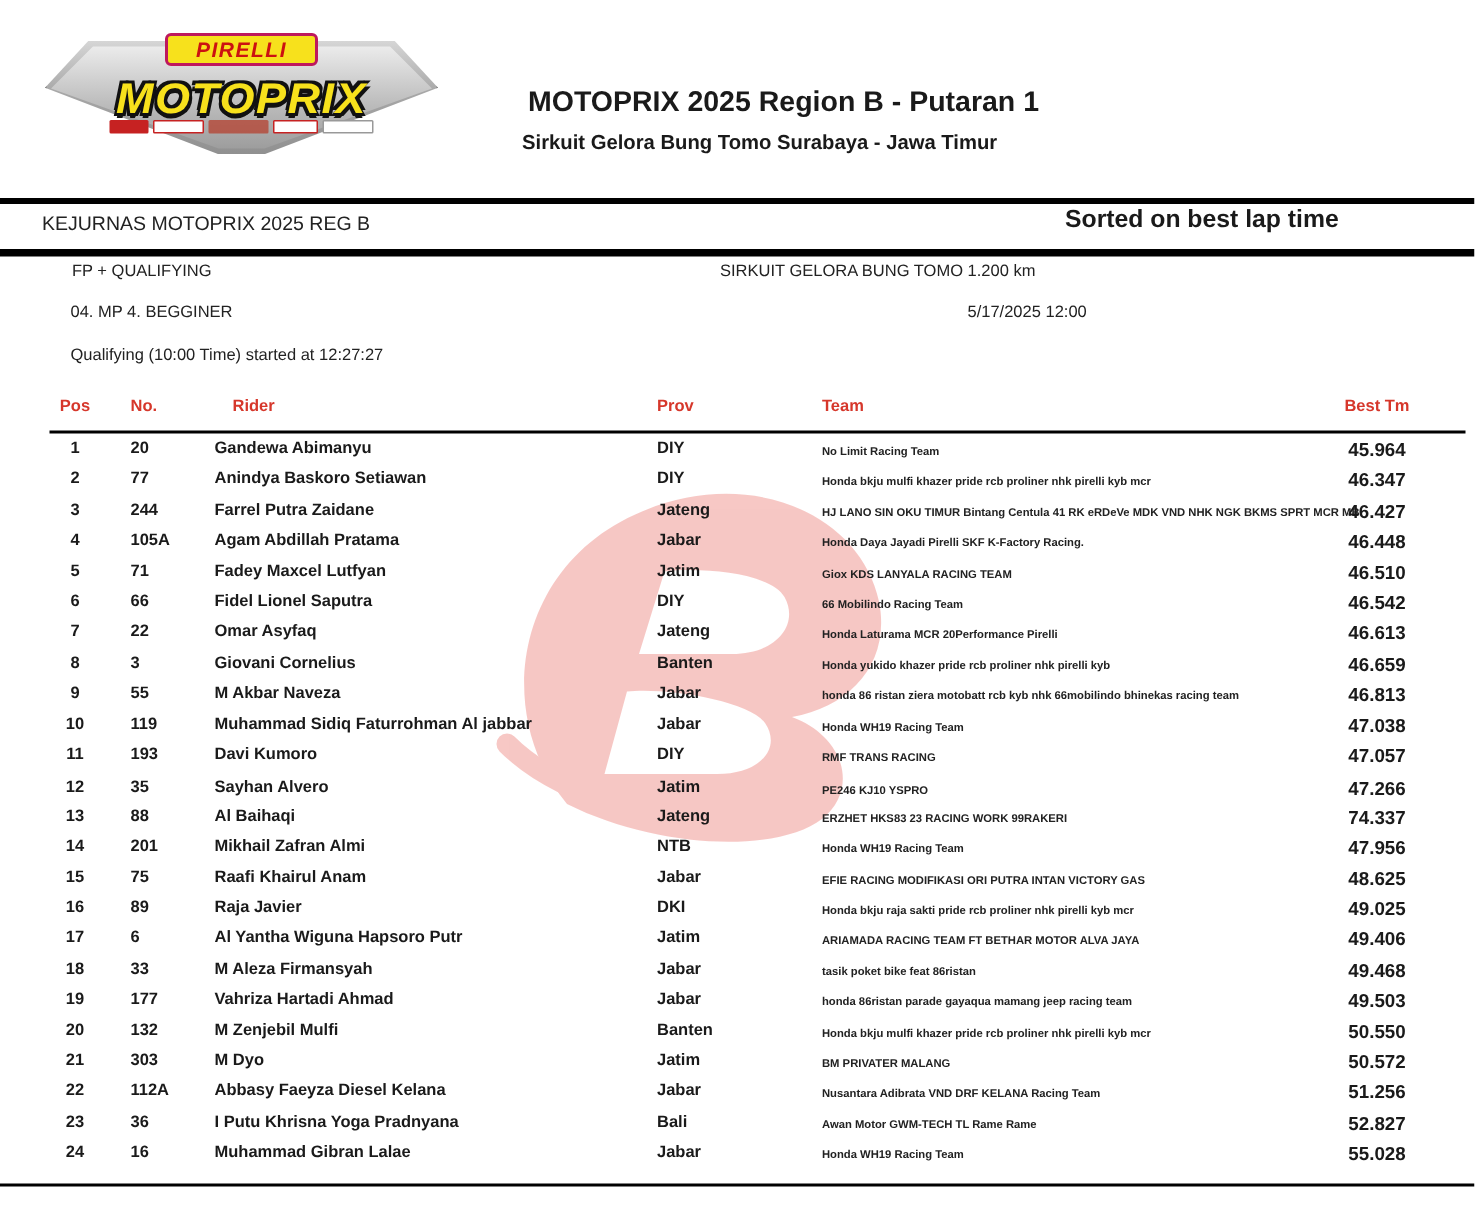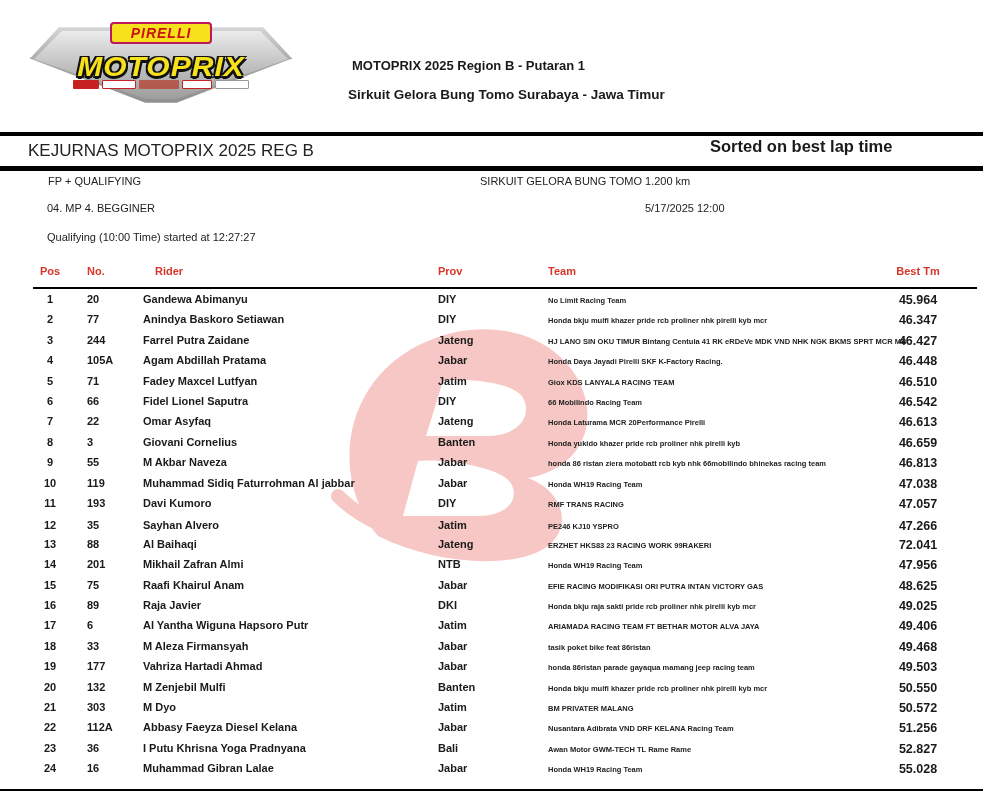--- a/index.html
+++ b/index.html
@@ -25,32 +25,32 @@
     font-weight:bold; font-style:italic; font-size:30px; letter-spacing:1px;
     color:#f7e11c; z-index:2;
     text-shadow:-2px -2px 0 #111, 2px -2px 0 #111, -2px 2px 0 #111, 2px 2px 0 #111,
       0 3px 0 #111; transform:scaleY(0.95); }
   .sponsor-strip { position:absolute; left:50%; top:56px; transform:translateX(-50%);
     display:flex; gap:3px; z-index:2; }
   .sponsor-chip { height:9px; border-radius:1px; }
 
   
   .h-title { position:absolute; left:348px; top:24px; font-size:15.5px; font-weight:bold; }
-  .h-sub1 { position:absolute; left:352px; top:58px; font-size:13px; font-weight:bold; }
+  .h-sub1 { position:absolute; left:352px; top:58px; font-size:19px; font-weight:bold; }
   .h-sub2 { position:absolute; left:348px; top:87px; font-size:13.5px; font-weight:bold; }
 
   
   .rule { position:absolute; left:0; width:983px; background:#000; }
   .rule-1 { top:132px; height:4px; }
   .rule-2 { top:166px; height:5px; }
   .rule-3 { top:287px; left:33px; width:944px; height:2px; }
   .rule-4 { top:789px; height:2px; }
 
   
-  .band-left { position:absolute; left:28px; top:141px; font-size:17px; color:#222; }
+  .band-left { position:absolute; left:28px; top:141px; font-size:13px; color:#222; }
   .band-right { position:absolute; left:710px; top:137px; font-size:16.5px; font-weight:bold; }
 
   
   .sess { font-size:11px; color:#222; position:absolute; }
   .sess-type { left:48px; top:175px; }
   .sess-track { left:480px; top:175px; }
   .sess-class { left:47px; top:202px; }
   .sess-date { left:645px; top:202px; }
   .sess-note { left:47px; top:231px; }
 
@@ -226,21 +226,21 @@
         <span class="c-prov">Jatim</span>
         <span class="c-team">PE246 KJ10 YSPRO</span>
         <span class="c-best">47.266</span>
       </div>
       <div class="trow" style="top: 244.8px;">
         <span class="c-pos">13</span>
         <span class="c-no">88</span>
         <span class="c-rider">Al Baihaqi</span>
         <span class="c-prov">Jateng</span>
         <span class="c-team">ERZHET HKS83 23 RACING WORK 99RAKERI</span>
-        <span class="c-best">72.041</span>
+        <span class="c-best">74.337</span>
       </div>
       <div class="trow" style="top: 265.2px;">
         <span class="c-pos">14</span>
         <span class="c-no">201</span>
         <span class="c-rider">Mikhail Zafran Almi</span>
         <span class="c-prov">NTB</span>
         <span class="c-team">Honda WH19 Racing Team</span>
         <span class="c-best">47.956</span>
       </div>
       <div class="trow" style="top: 285.6px;">

